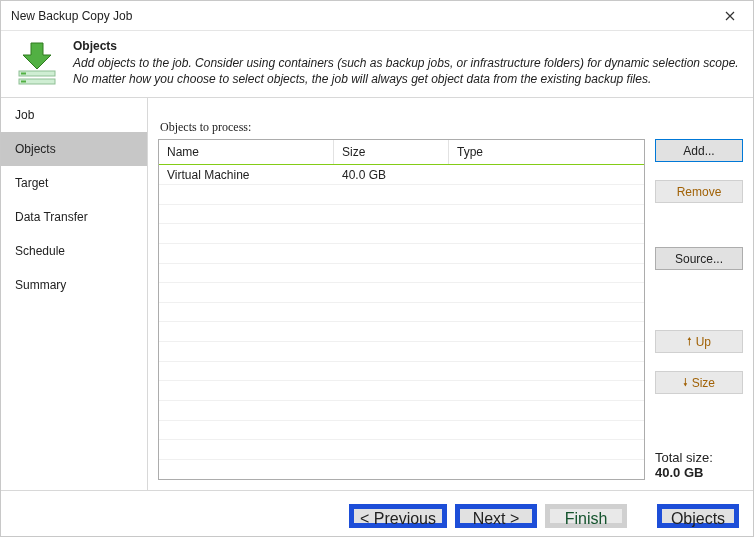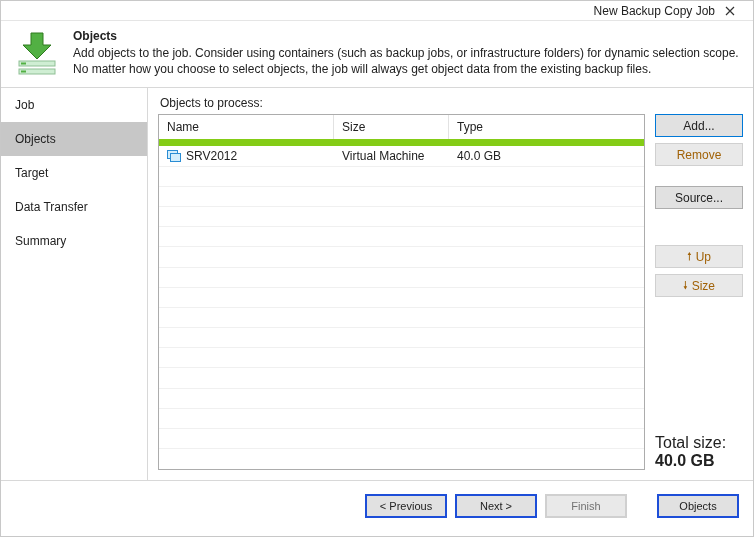--- a/index.html
+++ b/index.html
@@ -10,23 +10,23 @@
     color: #222;
     background: #fff;
     width: 754px;
     height: 537px;
     overflow: hidden;
     border: 1px solid #c8c8c8;
   }
   .titlebar {
     display: flex;
     align-items: center;
-    justify-content: flex-end;
-    height: 20px;
-    padding: 0 8px 0 4px;
+    justify-content: space-between;
+    height: 30px;
+    padding: 0 8px 0 10px;
     border-bottom: 1px solid #e5e5e5;
   }
   .titlebar .title { font-size: 12px; }
   .titlebar .close {
     width: 30px; height: 24px;
     display: flex; align-items: center; justify-content: center;
     font-size: 14px;
     cursor: default;
   }
   .header {
@@ -43,20 +43,21 @@
   .header-text h2 {
     margin: 0 0 2px 0;
     font-size: 12px;
     font-weight: 700;
   }
   .header-text p {
     margin: 0;
     font-size: 12px;
     line-height: 1.35;
     color: #222;
+    font-style: italic;
   }
   .body {
     display: flex;
     border-top: 1px solid #d8d8d8;
     height: 393px;
   }
   .sidebar {
     width: 147px;
     border-right: 1px solid #d8d8d8;
     display: flex;
@@ -72,21 +73,22 @@
     background: #c7c7c7;
   }
   .main {
     flex: 1;
     padding: 8px 10px 10px 10px;
     display: flex;
     flex-direction: column;
   }
   .section-label {
     font-size: 12px;
-    margin: 0 0 4px 2px;
+    margin: 14px 0 4px 2px;
+    font-family: Liberation Serif, serif;
   }
   .content-row {
     display: flex;
     gap: 10px;
     flex: 1;
     min-height: 0;
   }
   .table-wrap {
     flex: 1;
     border: 1px solid #acacac;
@@ -94,21 +96,21 @@
     flex-direction: column;
     background: #fff;
     overflow: hidden;
   }
   .table-head, .table-row {
     display: grid;
     grid-template-columns: 175px 115px 1fr;
   }
   .table-head {
     background: #fff;
-    border-bottom: 7px solid #84cc16;
+    border-bottom: 1px solid #84cc16;
   }
   .th {
     padding: 5px 8px 5px 8px;
     border-right: 1px solid #e2e2e2;
     font-size: 12px;
     color: #222;
   }
   .th:last-child { border-right: none; }
   .table-body {
     flex: 1;
@@ -127,21 +129,21 @@
     display: flex;
     align-items: center;
     gap: 5px;
     white-space: nowrap;
   }
   .vm-icon { flex-shrink:0; }
   .side-actions {
     width: 88px;
     display: flex;
     flex-direction: column;
-    gap: 6px;
+    gap: 18px;
   }
   .spacer-sm { height: 8px; }
   .spacer-md { height: 24px; }
   .spacer-flex { flex: 1; }
   button.action {
     height: 23px;
     font-family: inherit;
     font-size: 12px;
     background: #e1e1e1;
     border: 1px solid #adadad;
@@ -161,44 +163,44 @@
     color: #a16207;
     border-color: #d0d0d0;
     background: #e9e9e9;
   }
   .arrow-icon {
     font-size: 11px;
     line-height: 1;
   }
   .totals {
     margin-top: 8px;
-    font-size: 16px;
+    font-size: 13px;
   }
   .totals .val { font-weight: 700; }
   .footer {
     border-top: 1px solid #d8d8d8;
     display: flex;
     justify-content: flex-end;
     align-items: center;
     gap: 8px;
     padding: 10px 14px;
     height: 50px;
   }
   .footer button {
     min-width: 82px;
     height: 24px;
     font-family: inherit;
-    font-size: 11px;
+    font-size: 16px;
     background: #e1e1e1;
-    border: 2px solid #1d4ed8;
+    border: 5px solid #1d4ed8;
     color: #222;
     cursor: default;
   }
   .footer button:disabled {
-    color: #737373;
+    color: #14532d;
     border-color: #d0d0d0;
     background: #e9e9e9;
   }
   .footer-gap { width: 14px; }
 </style>
 </head>
 <body>
 
 <div class="titlebar">
   <span class="title">New Backup Copy Job</span>
@@ -224,41 +226,35 @@
     <p>Add objects to the job. Consider using containers (such as backup jobs, or infrastructure folders) for dynamic selection scope. No matter how you choose to select objects, the job will always get object data from the existing backup files.</p>
   </div>
 </div>
 
 <div class="body">
   <div class="sidebar">
     <div class="sidebar-item"><span>Job</span></div>
     <div class="sidebar-item selected"><span>Objects</span></div>
     <div class="sidebar-item"><span>Target</span></div>
     <div class="sidebar-item"><span>Data Transfer</span></div>
+    <div class="sidebar-item"><span>Schedule</span></div>
     <div class="sidebar-item"><span>Summary</span></div>
   </div>
 
   <div class="main">
     <div class="section-label">Objects to process:</div>
     <div class="content-row">
       <div class="table-wrap">
         <div class="table-head">
           <div class="th">Name</div>
           <div class="th">Size</div>
           <div class="th">Type</div>
         </div>
         <div class="table-body">
           <div class="table-row">
-            <div class="td">
-              <svg class="vm-icon" width="14" height="12" viewBox="0 0 14 12">
-                <rect x="0.5" y="0.5" width="10" height="8" fill="#d3eefc" stroke="#2a8dd4"></rect>
-                <rect x="3.5" y="3.5" width="10" height="8" fill="#d3eefc" stroke="#2a8dd4"></rect>
-              </svg>
-              <span>SRV2012</span>
-            </div>
             <div class="td">Virtual Machine</div>
             <div class="td">40.0 GB</div>
           </div>
           <div class="table-row">
               <div class="td"></div>
               <div class="td"></div>
               <div class="td"></div>
             </div>
           <div class="table-row">
               <div class="td"></div>

